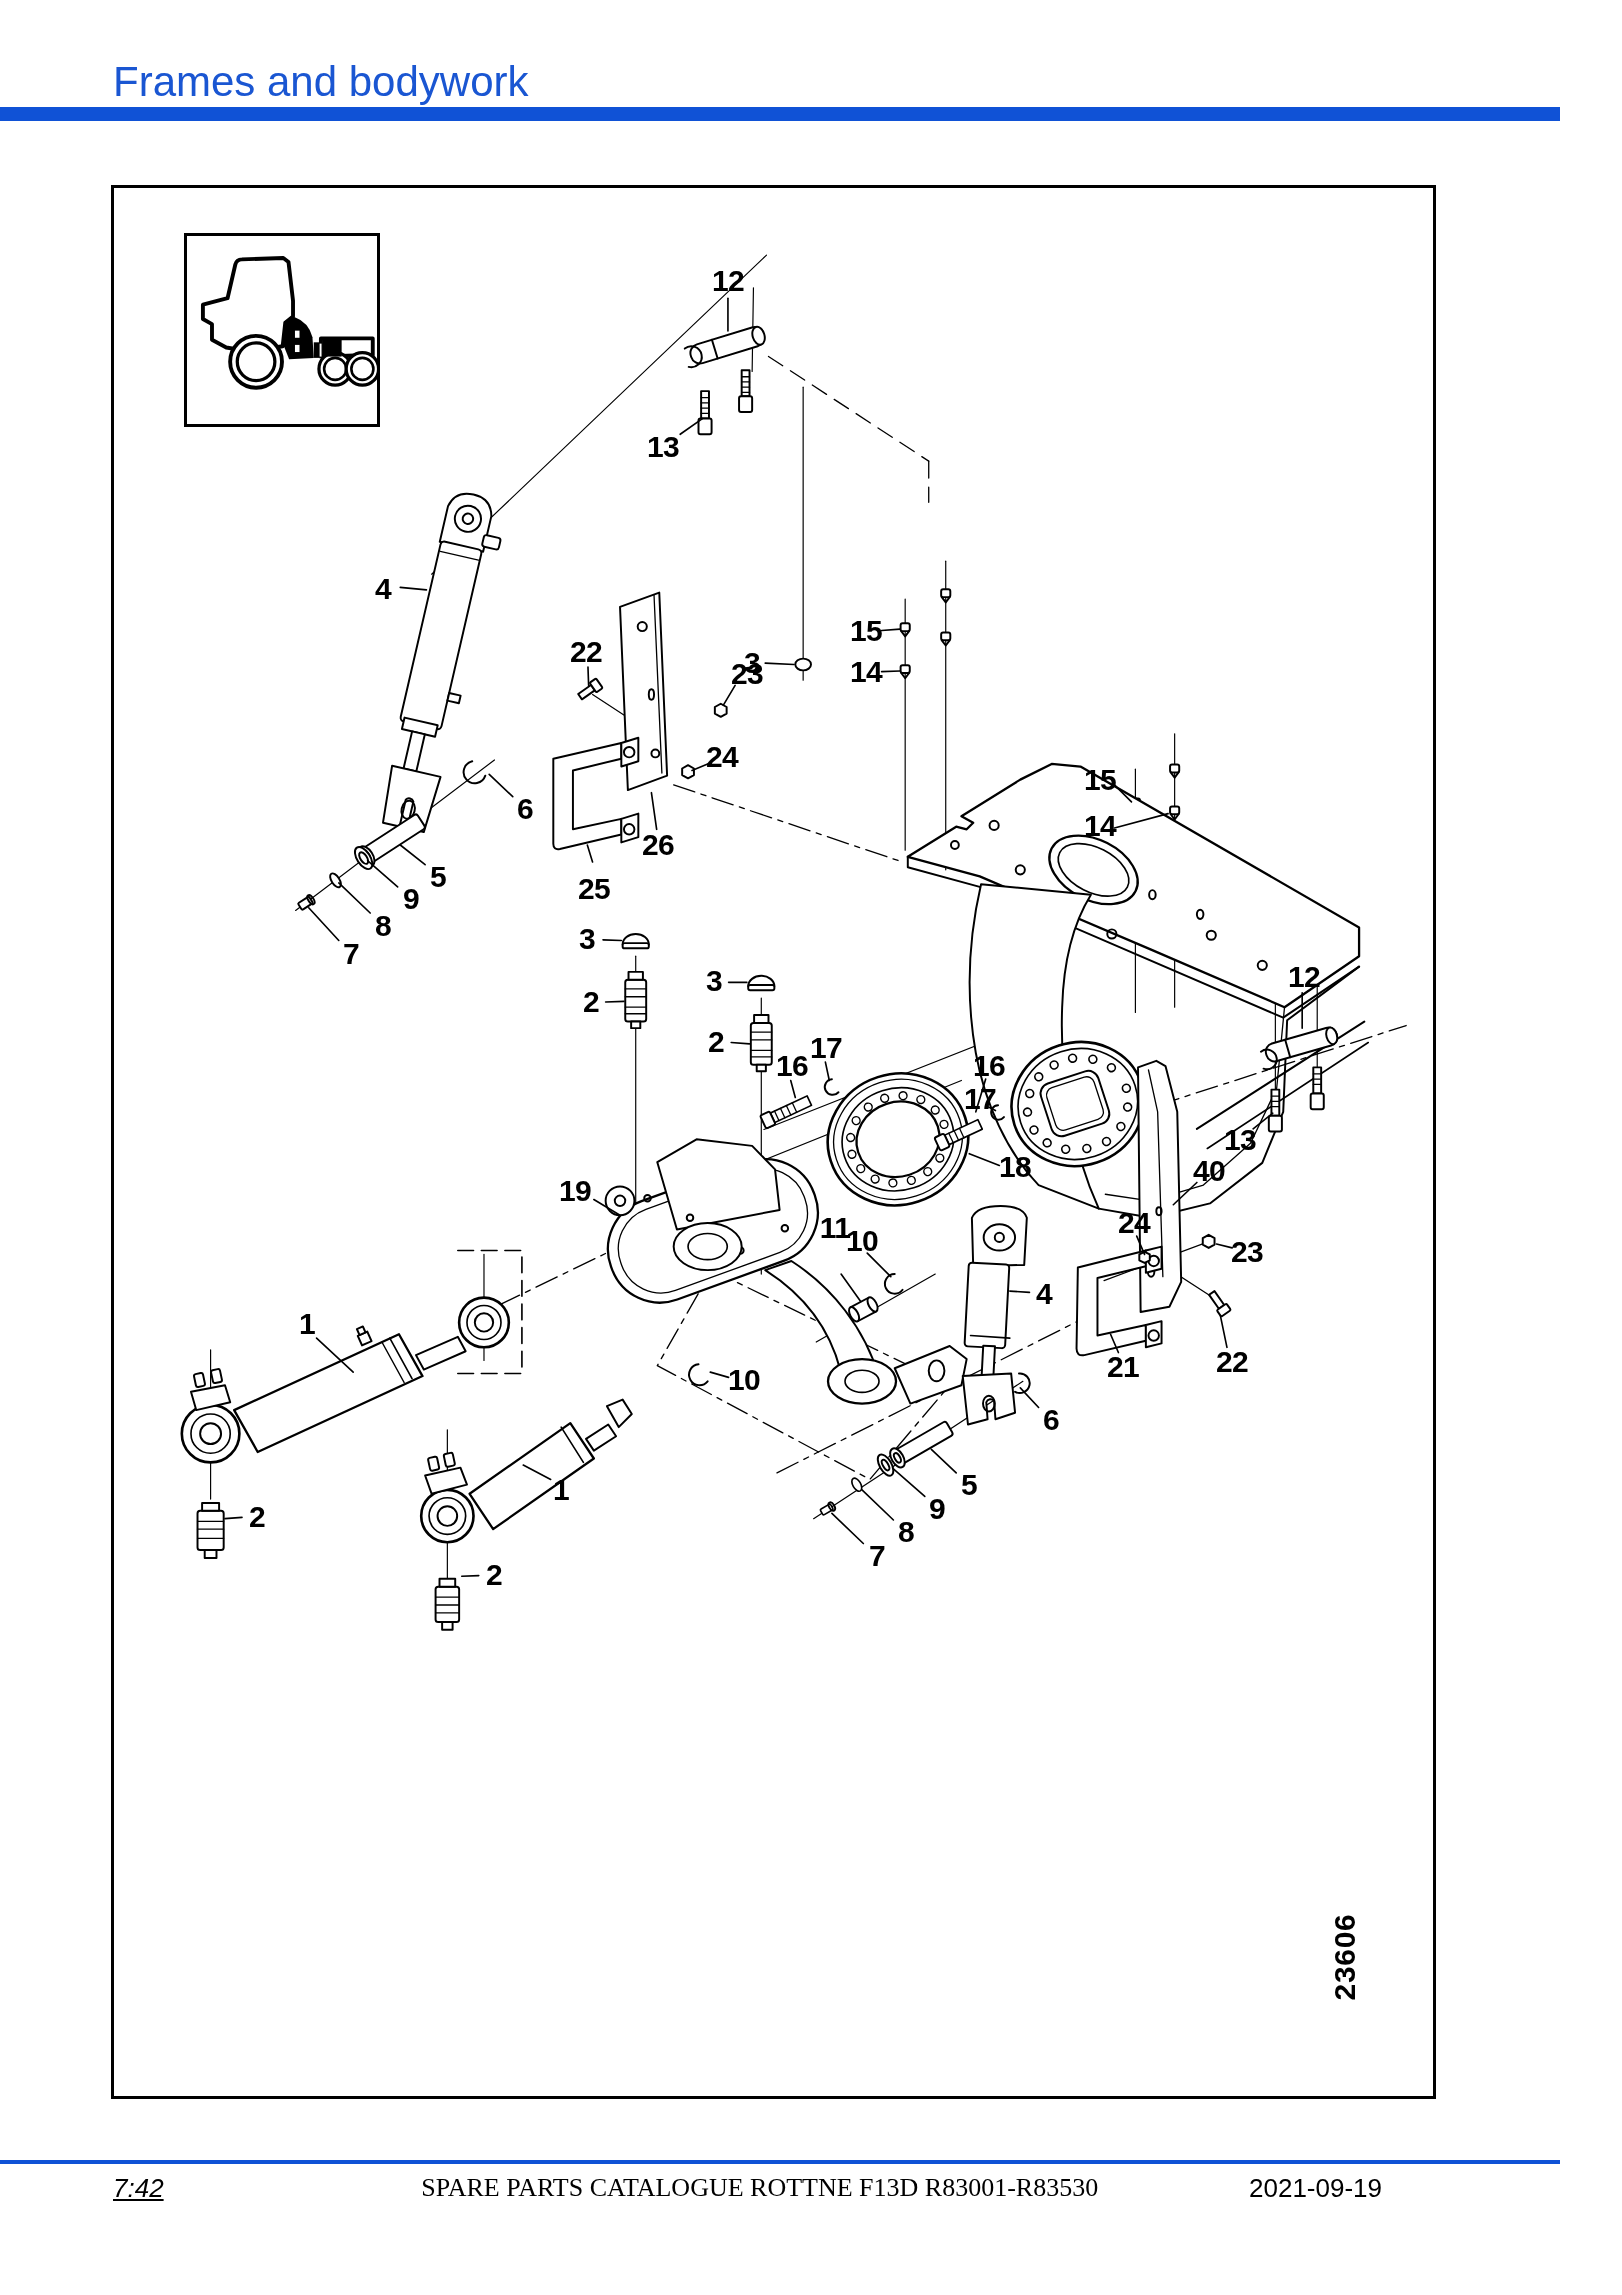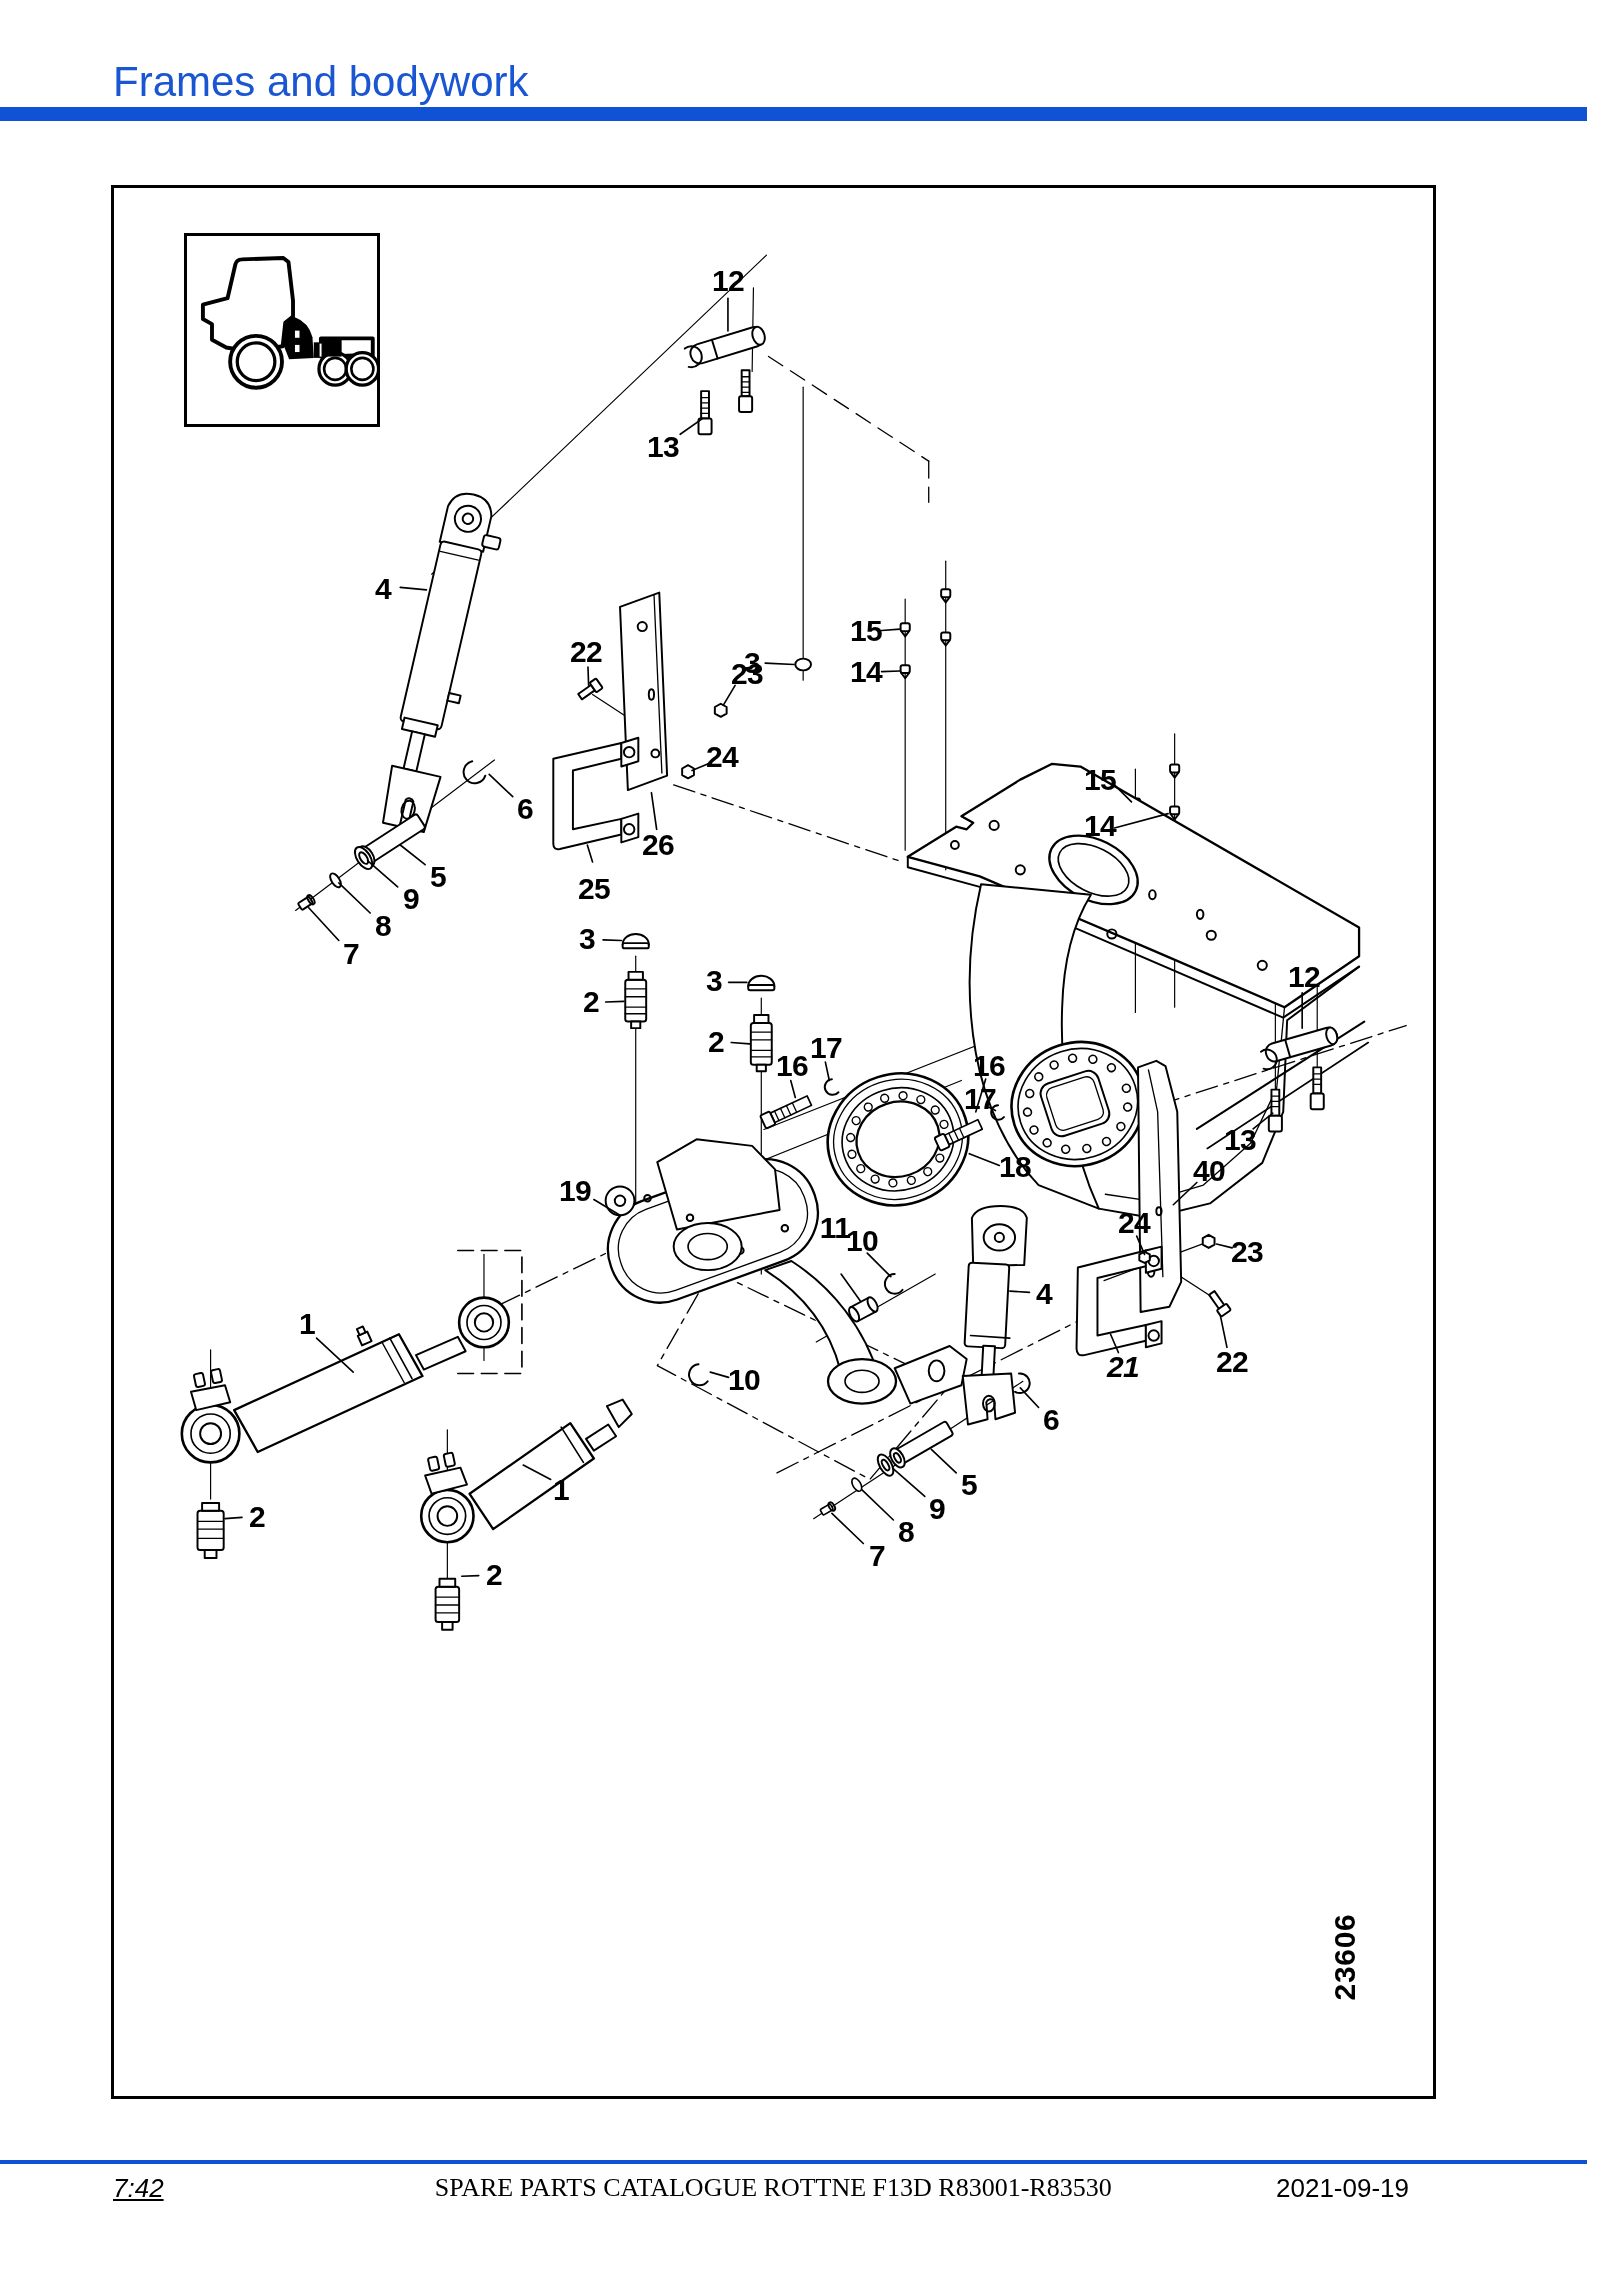--- a/index.html
+++ b/index.html
@@ -1,17 +1,17 @@
 <!DOCTYPE html>
 <html style="font-size:10.5px"><head>
 <meta charset="utf-8">
 <style>
   html,body{margin:0;padding:0;background:#fff;}
   #page{position:relative;width:1560px;height:2295px;background:#fff;overflow:hidden;
-        font-family:"Liberation Sans",sans-serif;color:#000;padding-left:27px;}
+        font-family:"Liberation Sans",sans-serif;color:#000;}
   
   #page-title{position:absolute;left:113px;top:58px;font-size:42px;color:#1A56D2;}
   #header-bar{position:absolute;left:0;top:107px;width:1622px;height:14.4px;background:#1052D6;}
   #logo{position:absolute;left:1172px;top:33px;width:281px;height:85px;}
   #logo-mark{position:absolute;left:0;top:2.6px;width:73px;height:77px;}
   #logo-brand{position:absolute;left:77px;top:5.2px;font-size:50px;font-weight:bold;
               letter-spacing:0px;color:#1069A8;transform:scaleX(1.02);transform-origin:left;}
   #logo-tagline{position:absolute;left:77px;top:63px;width:198px;text-align:right;
                font-family:"DejaVu Sans Mono",monospace;font-weight:bold;font-size:17px;
                letter-spacing:2.6px;color:#1069A8;}
@@ -538,21 +538,21 @@
       <div class="callout" style="left: 989px; top: 1066px;">16</div>
       <div class="callout" style="left: 980px; top: 1099px;">17</div>
       <div class="callout" style="left: 1015px; top: 1167px;">18</div>
       <div class="callout" style="left: 1304px; top: 977px;">12</div>
       <div class="callout" style="left: 1240px; top: 1140px;">13</div>
       <div class="callout" style="left: 1209px; top: 1171px;">40</div>
       <div class="callout" style="left: 1134px; top: 1223px;">24</div>
       <div class="callout" style="left: 1247px; top: 1252px;">23</div>
       <div class="callout" style="left: 1044px; top: 1294px;">4</div>
       <div class="callout" style="left: 1232px; top: 1362px;">22</div>
-      <div class="callout" style="left: 1123px; top: 1367px; font-style: italic;">21</div>
+      <div class="callout" style="left: 1123px; top: 1367px;">21</div>
       <div class="callout" style="left: 862px; top: 1241px;">10</div>
       <div class="callout" style="left: 835px; top: 1228px; text-align: center;">11</div>
       <div class="callout" style="left: 744px; top: 1380px;">10</div>
       <div class="callout" style="left: 1051px; top: 1420px;">6</div>
       <div class="callout" style="left: 969px; top: 1485px;">5</div>
       <div class="callout" style="left: 937px; top: 1509px;">9</div>
       <div class="callout" style="left: 906px; top: 1532px;">8</div>
       <div class="callout" style="left: 877px; top: 1556px;">7</div>
       <div class="callout" style="left: 307px; top: 1324px;">1</div>
       <div class="callout" style="left: 257px; top: 1517px;">2</div>

